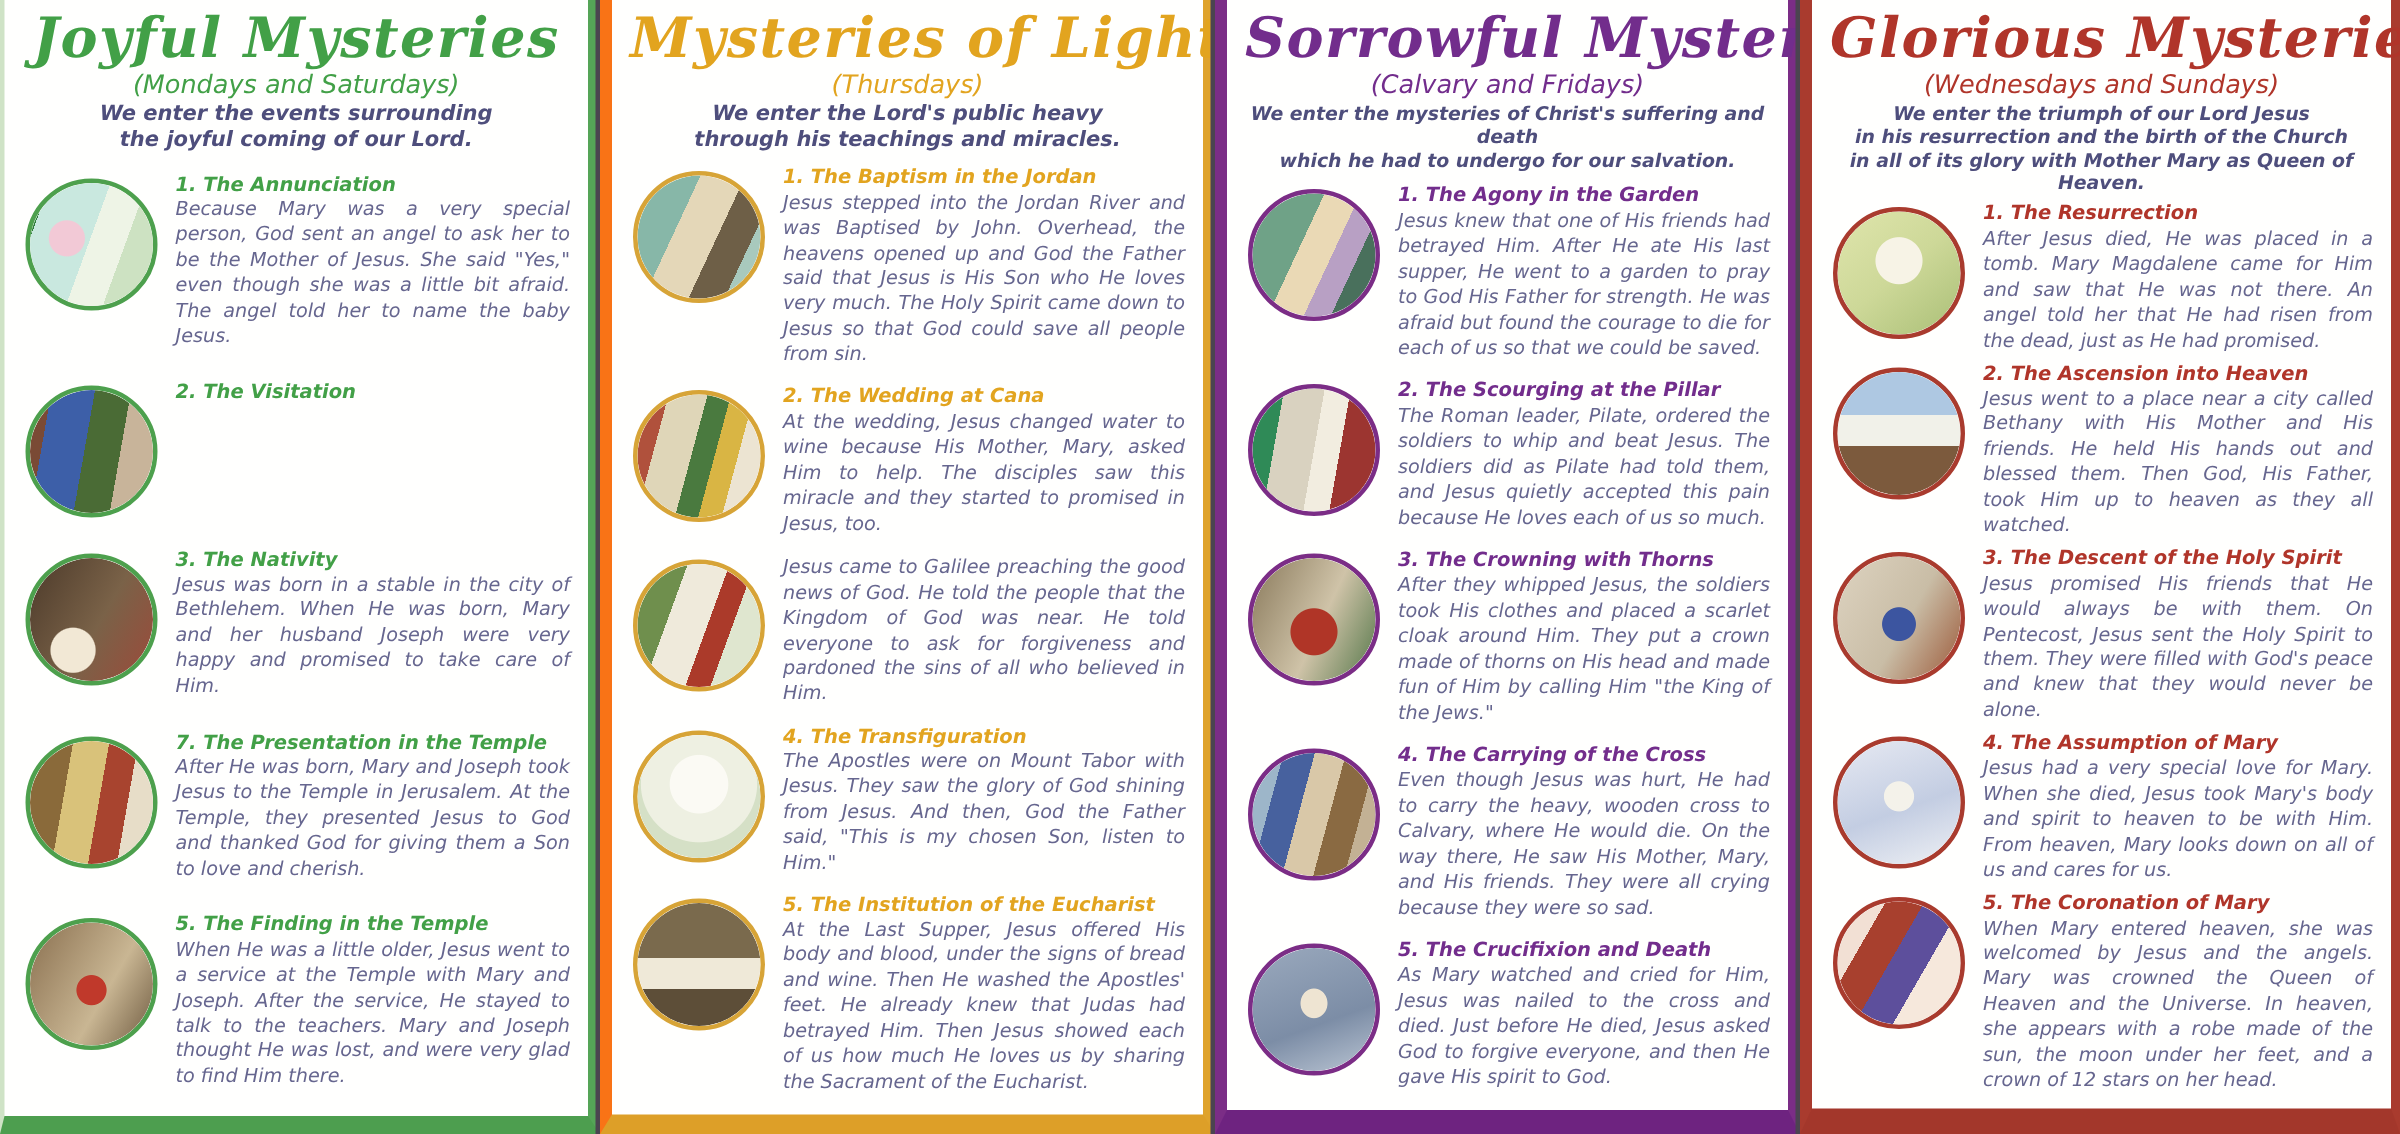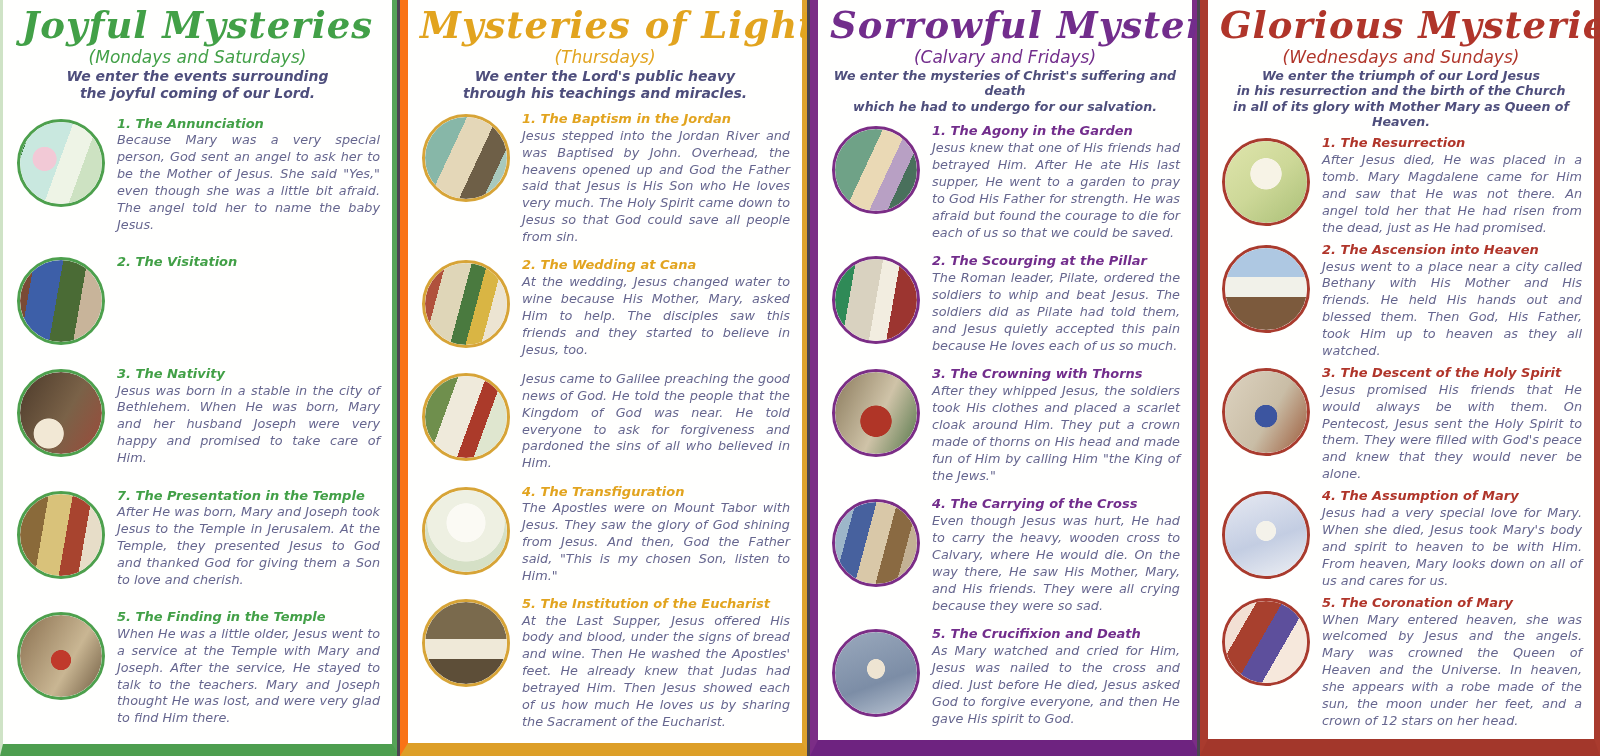--- a/index.html
+++ b/index.html
@@ -148,21 +148,21 @@
             <h2 class="mystery-title p-accent-gold">1. The Baptism in the Jordan</h2>
             <p class="mystery-text">Jesus stepped into the Jordan River and was Baptised by John. Overhead, the heavens opened up and God the Father said that Jesus is His Son who He loves very much. The Holy Spirit came down to Jesus so that God could save all people from sin.</p>
           </div>
         </div>
         <div class="mystery">
           <div class="medallion">
               <div class="art a-ml2"></div>
             </div>
           <div class="mtext">
             <h2 class="mystery-title p-accent-gold">2. The Wedding at Cana</h2>
-            <p class="mystery-text">At the wedding, Jesus changed water to wine because His Mother, Mary, asked Him to help. The disciples saw this friends and they started to believe in Jesus, too.</p>
+            <p class="mystery-text">At the wedding, Jesus changed water to wine because His Mother, Mary, asked Him to help. The disciples saw this miracle and they started to promised in Jesus, too.</p>
           </div>
         </div>
         <div class="mystery">
           <div class="medallion">
               <div class="art a-ml3"></div>
             </div>
           <div class="mtext">
             <p class="mystery-text">Jesus came to Galilee preaching the good news of God. He told the people that the Kingdom of God was near. He told everyone to ask for forgiveness and pardoned the sins of all who believed in Him.</p>
           </div>
         </div>

